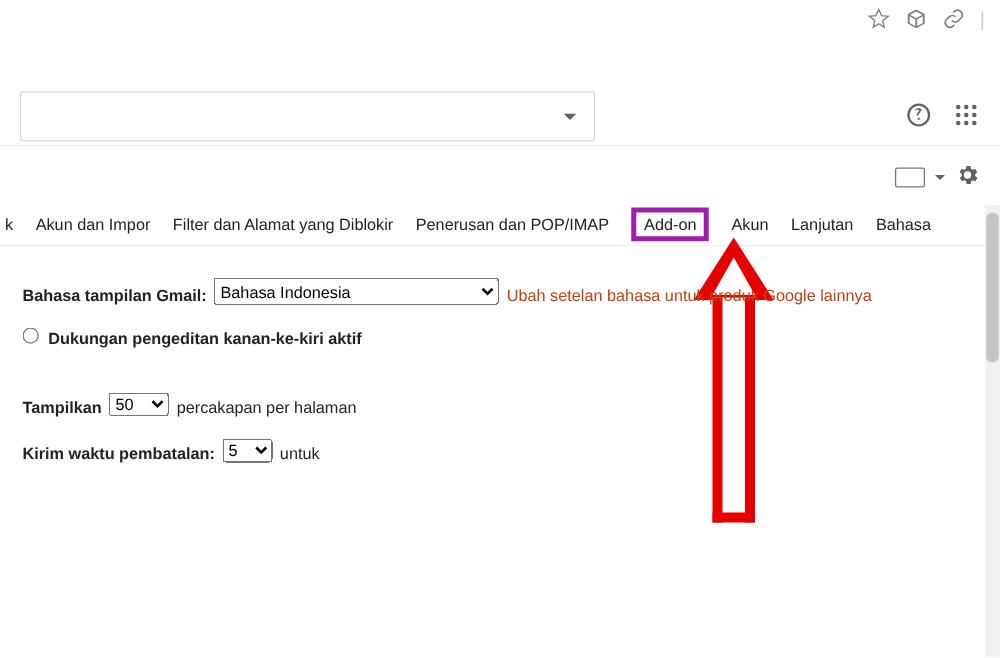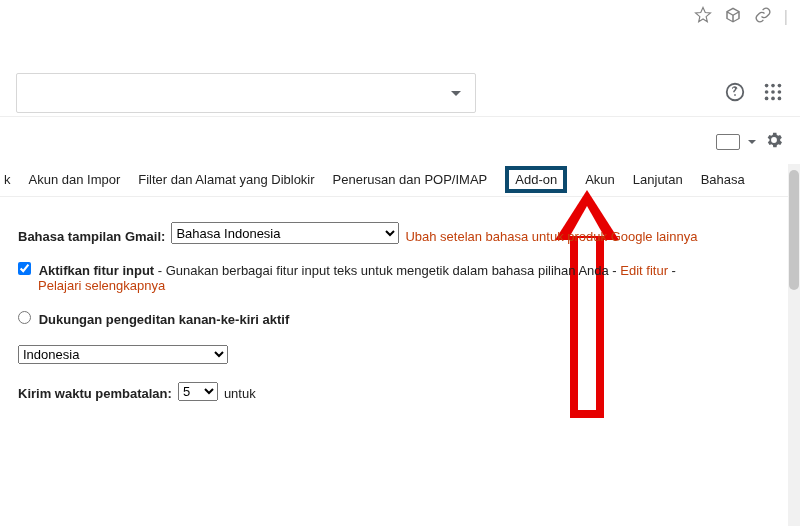--- a/index.html
+++ b/index.html
@@ -16,21 +16,21 @@
   .help-icon svg,.apps-icon svg{width:22px;height:22px;fill:#5f6368}
   
   .gear-row{position:absolute;top:130px;right:16px;display:flex;align-items:center;gap:6px;color:#5f6368}
   .gear-row .kbd{width:22px;height:14px;border:1px solid #777;border-radius:2px;display:inline-block;position:relative}
   .gear-row .caret{width:0;height:0;border-left:4px solid transparent;border-right:4px solid transparent;border-top:4px solid #5f6368;margin:0 2px}
   .gear-row svg{width:20px;height:20px;fill:#5f6368}
   
   .tabs{position:absolute;top:162px;left:0;right:10px;height:34px;border-bottom:1px solid #eee;display:flex;align-items:center;gap:18px;padding:0 4px;color:#222;font-size:13px;white-space:nowrap;overflow:hidden}
   .tab{cursor:pointer}
   
-  .hl-box{border:4px solid #0c4a6e;padding:2px 6px;display:inline-block}
+  .hl-box{border:4px solid #a21caf;padding:2px 6px;display:inline-block}
   
   .arrow{position:absolute;left:555px;top:190px;width:64px;height:230px}
   .arrow .head{position:absolute;top:0;left:0;width:0;height:0;border-left:32px solid transparent;border-right:32px solid transparent;border-bottom:50px solid #e60000}
   .arrow .head-inner{position:absolute;top:16px;left:15px;width:0;height:0;border-left:17px solid transparent;border-right:17px solid transparent;border-bottom:30px solid #fff}
   .arrow .shaft{position:absolute;top:48px;left:15px;width:34px;height:180px;border-left:8px solid #e60000;border-right:8px solid #e60000;border-bottom:8px solid #e60000;box-sizing:border-box;background:#fff}
   
   .form{position:absolute;top:222px;left:18px;right:10px;font-size:13px}
   .row{margin:0 0 18px 0;display:flex;flex-wrap:wrap;align-items:flex-end;gap:6px}
   .row .b{font-weight:700}
   .row select{font-size:13px}
@@ -119,37 +119,36 @@
 <div class="form">
 
   <div class="row">
     <span class="b">Bahasa tampilan Gmail:</span>
     <select class="lang-select">
       <option>Bahasa Indonesia</option>
     </select>
     <span class="link">Ubah setelan bahasa untuk produk Google lainnya</span>
   </div>
 
-  <div class="row" style="display:block">
-    <input type="checkbox" class="cb" checked="" style="">
-    <span class="b">Aktifkan fitur input</span><span> - Gunakan berbagai fitur input teks untuk mengetik dalam bahasa pilihan Anda - </span><span class="link">Edit fitur</span><span> - </span><br>
-    <span class="link sub">Pelajari selengkapnya</span>
-  </div>
 
   <div class="row" style="display:block">
     <input type="radio" name="rtl" class="cb" style="">
     <span class="b">Dukungan pengeditan kanan-ke-kiri aktif</span>
   </div>
 
   <div class="row">
-    <select style="width:210px">
-      <option>Indonesia</option>
-    </select>
   </div>
 
+  <div class="row">
+    <span class="b">Tampilkan</span>
+    <select style="width:48px">
+      <option>50</option>
+    </select>
+    <span>percakapan per halaman</span>
+  </div>
 
   <div class="row">
     <span class="b">Kirim waktu pembatalan:</span>
     <select style="width:40px">
       <option>5</option>
     </select>
     <span>untuk</span>
   </div>
 
 </div>

